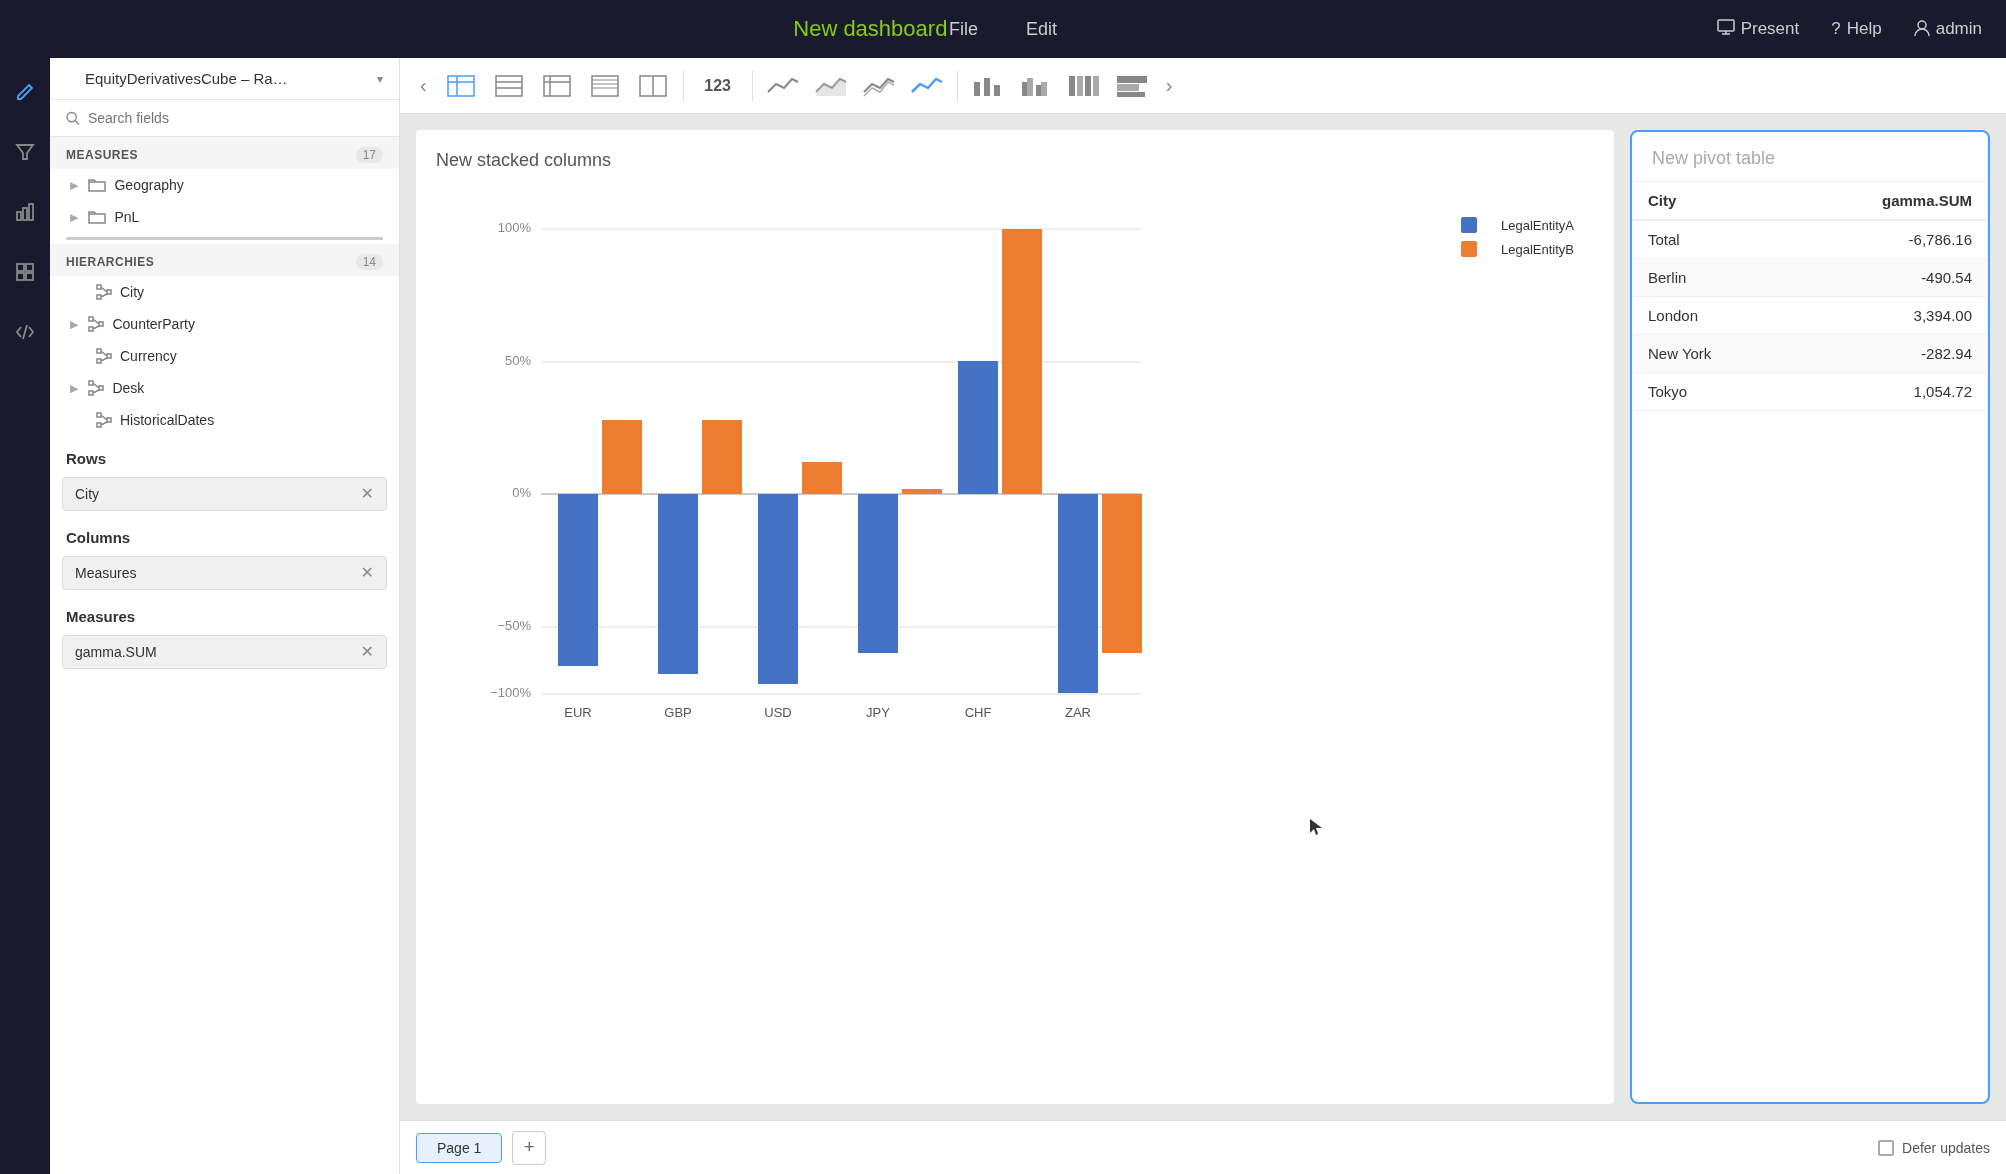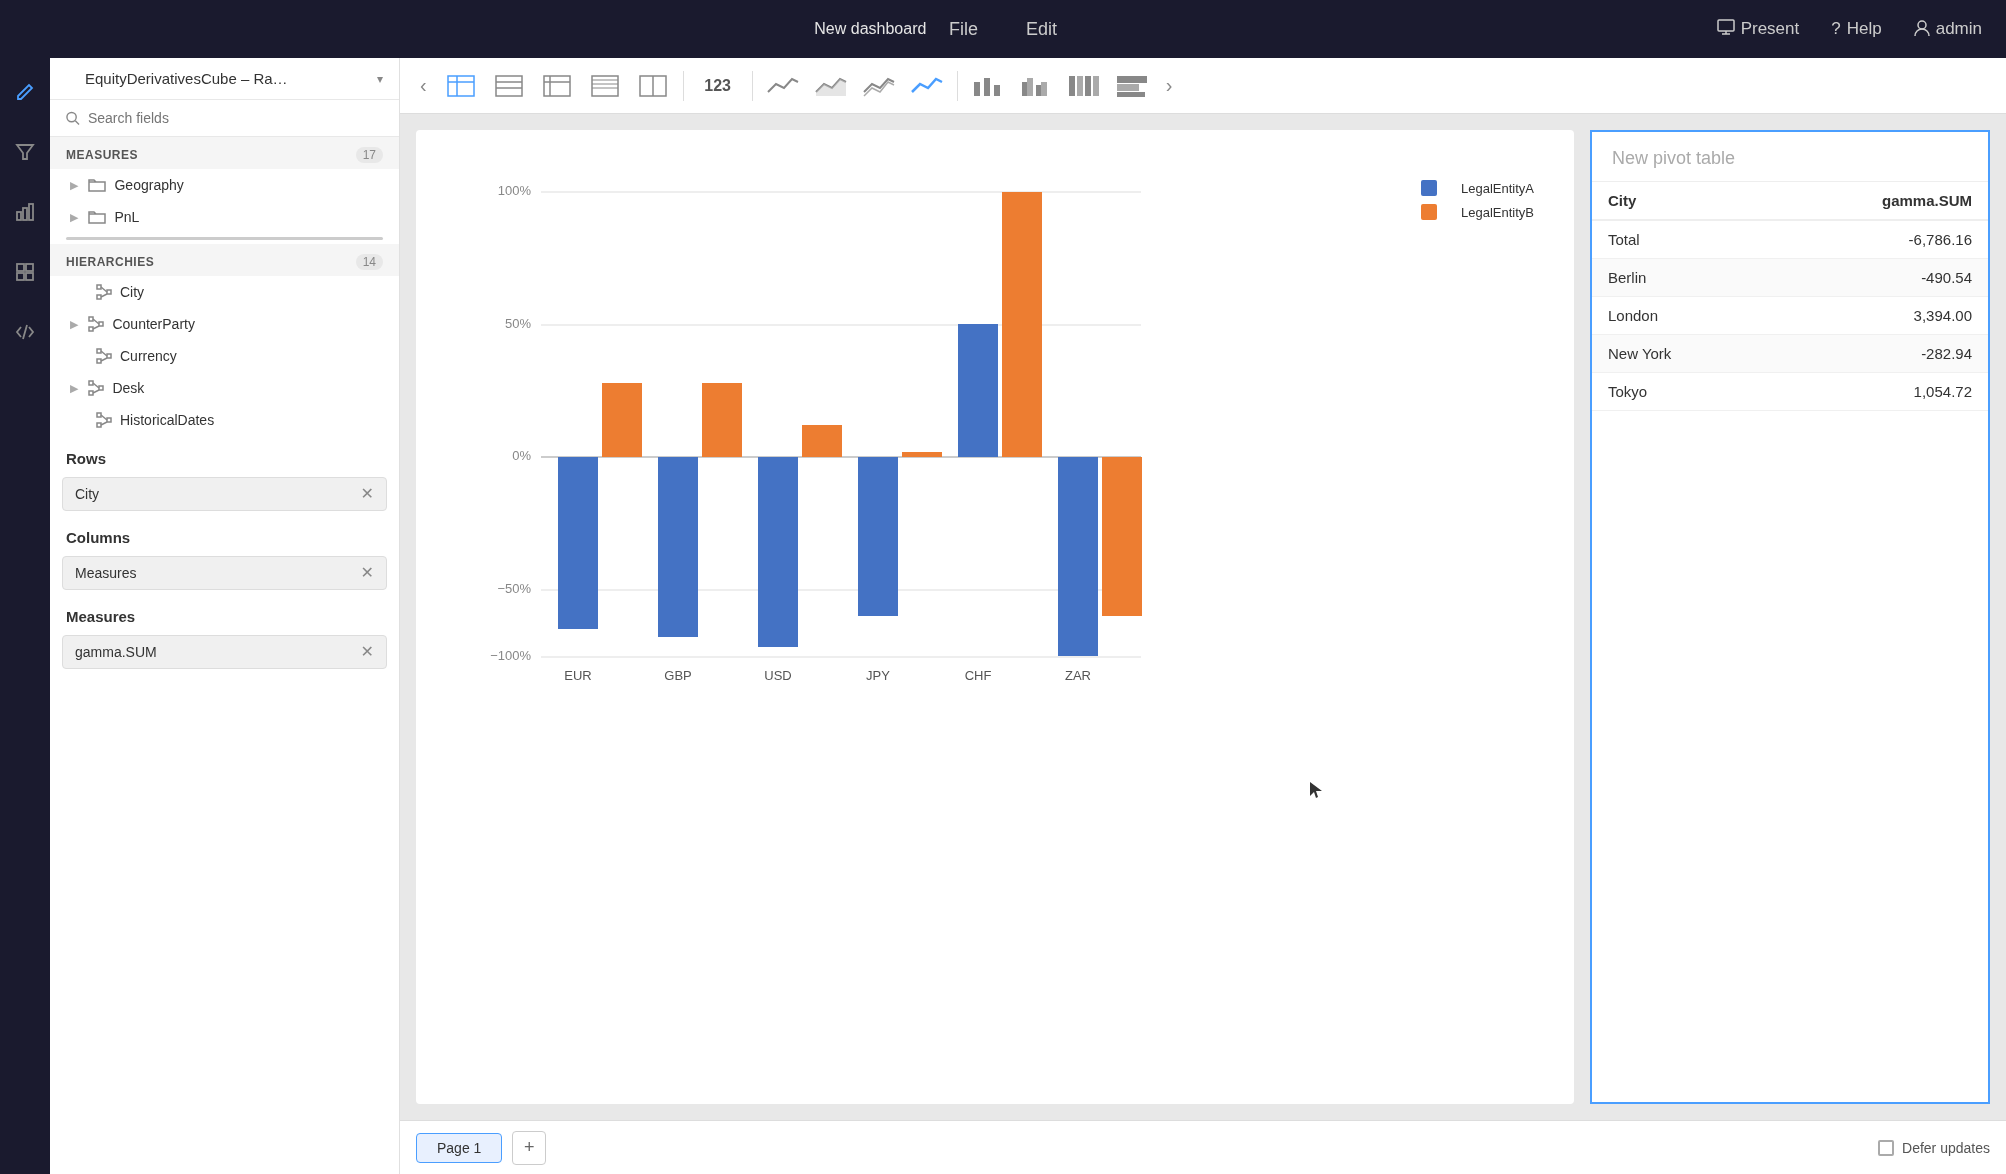--- a/index.html
+++ b/index.html
@@ -9,23 +9,23 @@
     .topbar {
       background: #1a1a2e;
       color: #fff;
       height: 58px;
       display: flex;
       align-items: center;
       padding: 0 24px;
       gap: 0;
     }
     .topbar-title {
-      font-size: 16px;
+      font-size: 22px;
       font-weight: 500;
-      color: #e5e5e5;
+      color: #84cc16;
       flex: 1;
       text-align: center;
     }
     .topbar-nav-item {
       font-size: 18px;
       color: #ccc;
       cursor: pointer;
     }
     .topbar-right {
       display: flex;
@@ -231,22 +231,22 @@
     }
     .chart-body {
       flex: 1;
       position: relative;
     }
 
     
     .pivot-panel {
       background: #fff;
       border: 2px solid #4a9eff;
-      border-radius: 0;
-      width: 400px;
+      border-radius: 8px;
+      width: 360px;
       margin-left: 16px;
       display: flex;
       flex-direction: column;
       overflow: hidden;
     }
     .pivot-title {
       font-size: 18px;
       color: #aaa;
       padding: 16px 20px 12px;
       border-bottom: 1px solid #eee;
@@ -639,20 +639,21 @@
             <rect x="2" y="18" width="28" height="5" fill="#888"></rect>
           </svg>
       </div>
 
       <span class="toolbar-nav">›</span>
     </div>
 
     <div class="charts-area">
 
       <div class="chart-panel">
+        <div class="chart-title">New stacked columns</div>
         <div class="chart-body" style="position:relative;">
           
           <div class="legend">
             <div class="legend-item">
               <div class="legend-box" style="background:#4472C4;"></div>
               <span>LegalEntityA</span>
             </div>
             <div class="legend-item">
               <div class="legend-box" style="background:#ED7D31;"></div>
               <span>LegalEntityB</span>

